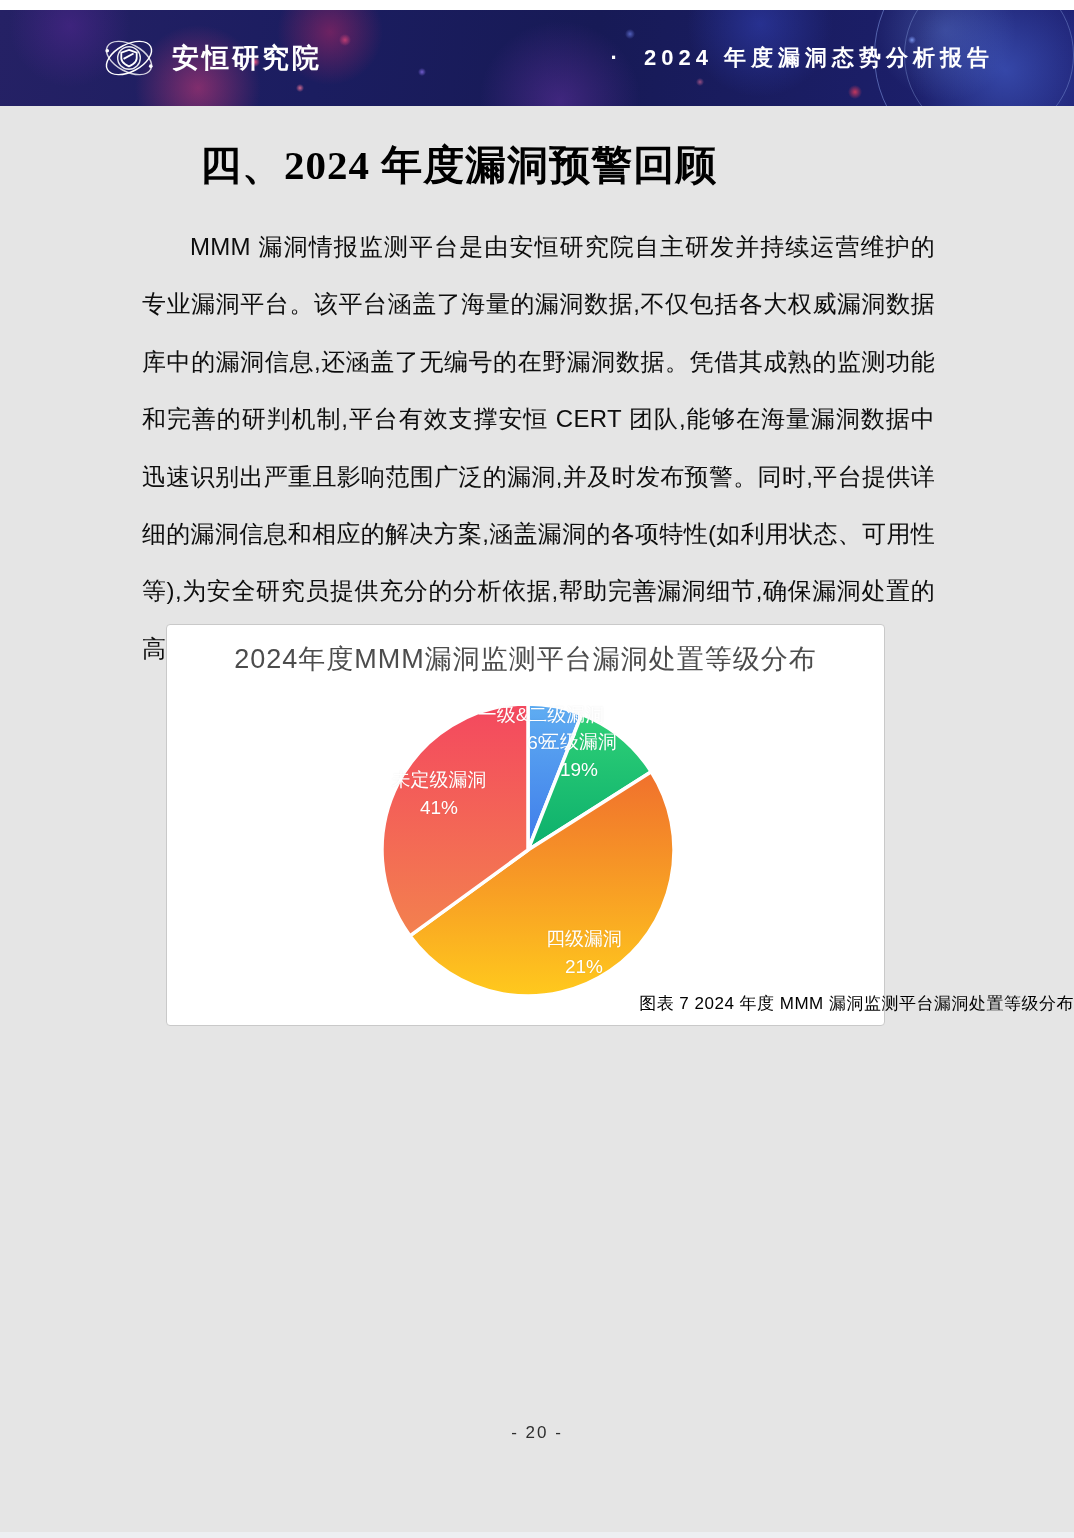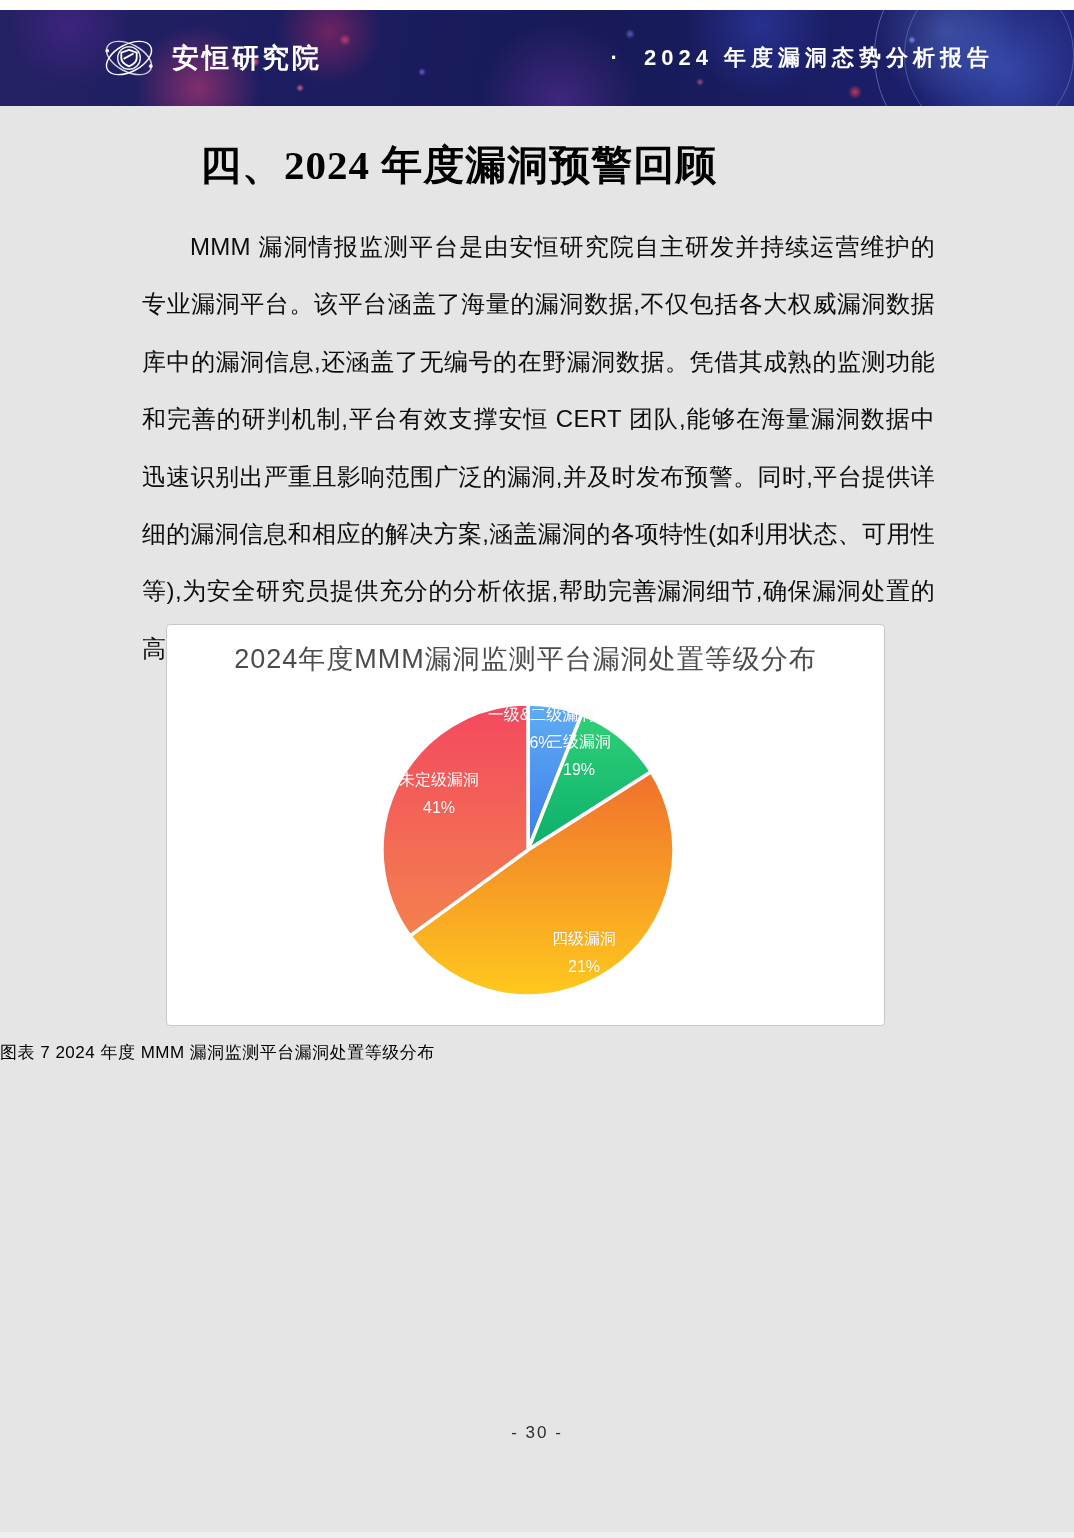--- a/index.html
+++ b/index.html
@@ -72,32 +72,32 @@
     position:absolute; left:166px; top:614px; width:719px; height:402px;
     background:#fff; border:1px solid #c9c9c9; border-radius:4px;
   }
   .chart-title {
     position:absolute; left:0; top:16px; width:100%;
     text-align:center; font-size:27px; color:#4c4c4c; letter-spacing:1px;
   }
   .pie-svg { position:absolute; left:211px; top:75px; width:300px; height:300px; }
   .pie-lab {
     position:absolute; transform:translate(-50%,-50%); text-align:center;
-    color:#ffffff; font-size:16px; line-height:28px; white-space:nowrap;
+    color:#ffffff; font-size:19px; line-height:28px; white-space:nowrap;
     text-shadow:0 0 2px rgba(0,0,0,0.08); z-index:3; pointer-events:none;
   }
   .lab0 { left:374px; top:104px; }
   .lab1 { left:412px; top:131px; }
   .lab2 { left:417px; top:328px;text-align:center; }
   .lab3 { left:272px; top:169px; }
 
   
   .figure-caption {
-    position:absolute; left:0; top:1031px; width:100%;
-    text-align:left; font-size:17px; color:#000; letter-spacing:0.5px;
+    position:absolute; left:0; top:982px; width:100%;
+    text-align:right; font-size:17px; color:#000; letter-spacing:0.5px;
   }
 
   
   .page-number {
     position:absolute; left:0; top:1413px; width:100%;
     text-align:center; font-size:17px; color:#2e2e2e; letter-spacing:2px;
   }
   .footer-light {
     position:absolute; left:0; bottom:9px; width:100%; height:7px;
     background:#edeff2;
@@ -185,17 +185,17 @@
     </div>
     <div class="pie-lab lab3">
       <div>未定级漏洞</div>
       <div>41%</div>
     </div>
   </div>
 
   <div class="figure-caption">图表 7 2024 年度 MMM 漏洞监测平台漏洞处置等级分布</div>
 
 
-  <div class="page-number">- 30 -</div>
+  <div class="page-number">- 20 -</div>
   <div class="footer-light"></div>
   <div class="footer-navy"></div>
 
 </div>
 
 </body></html>

